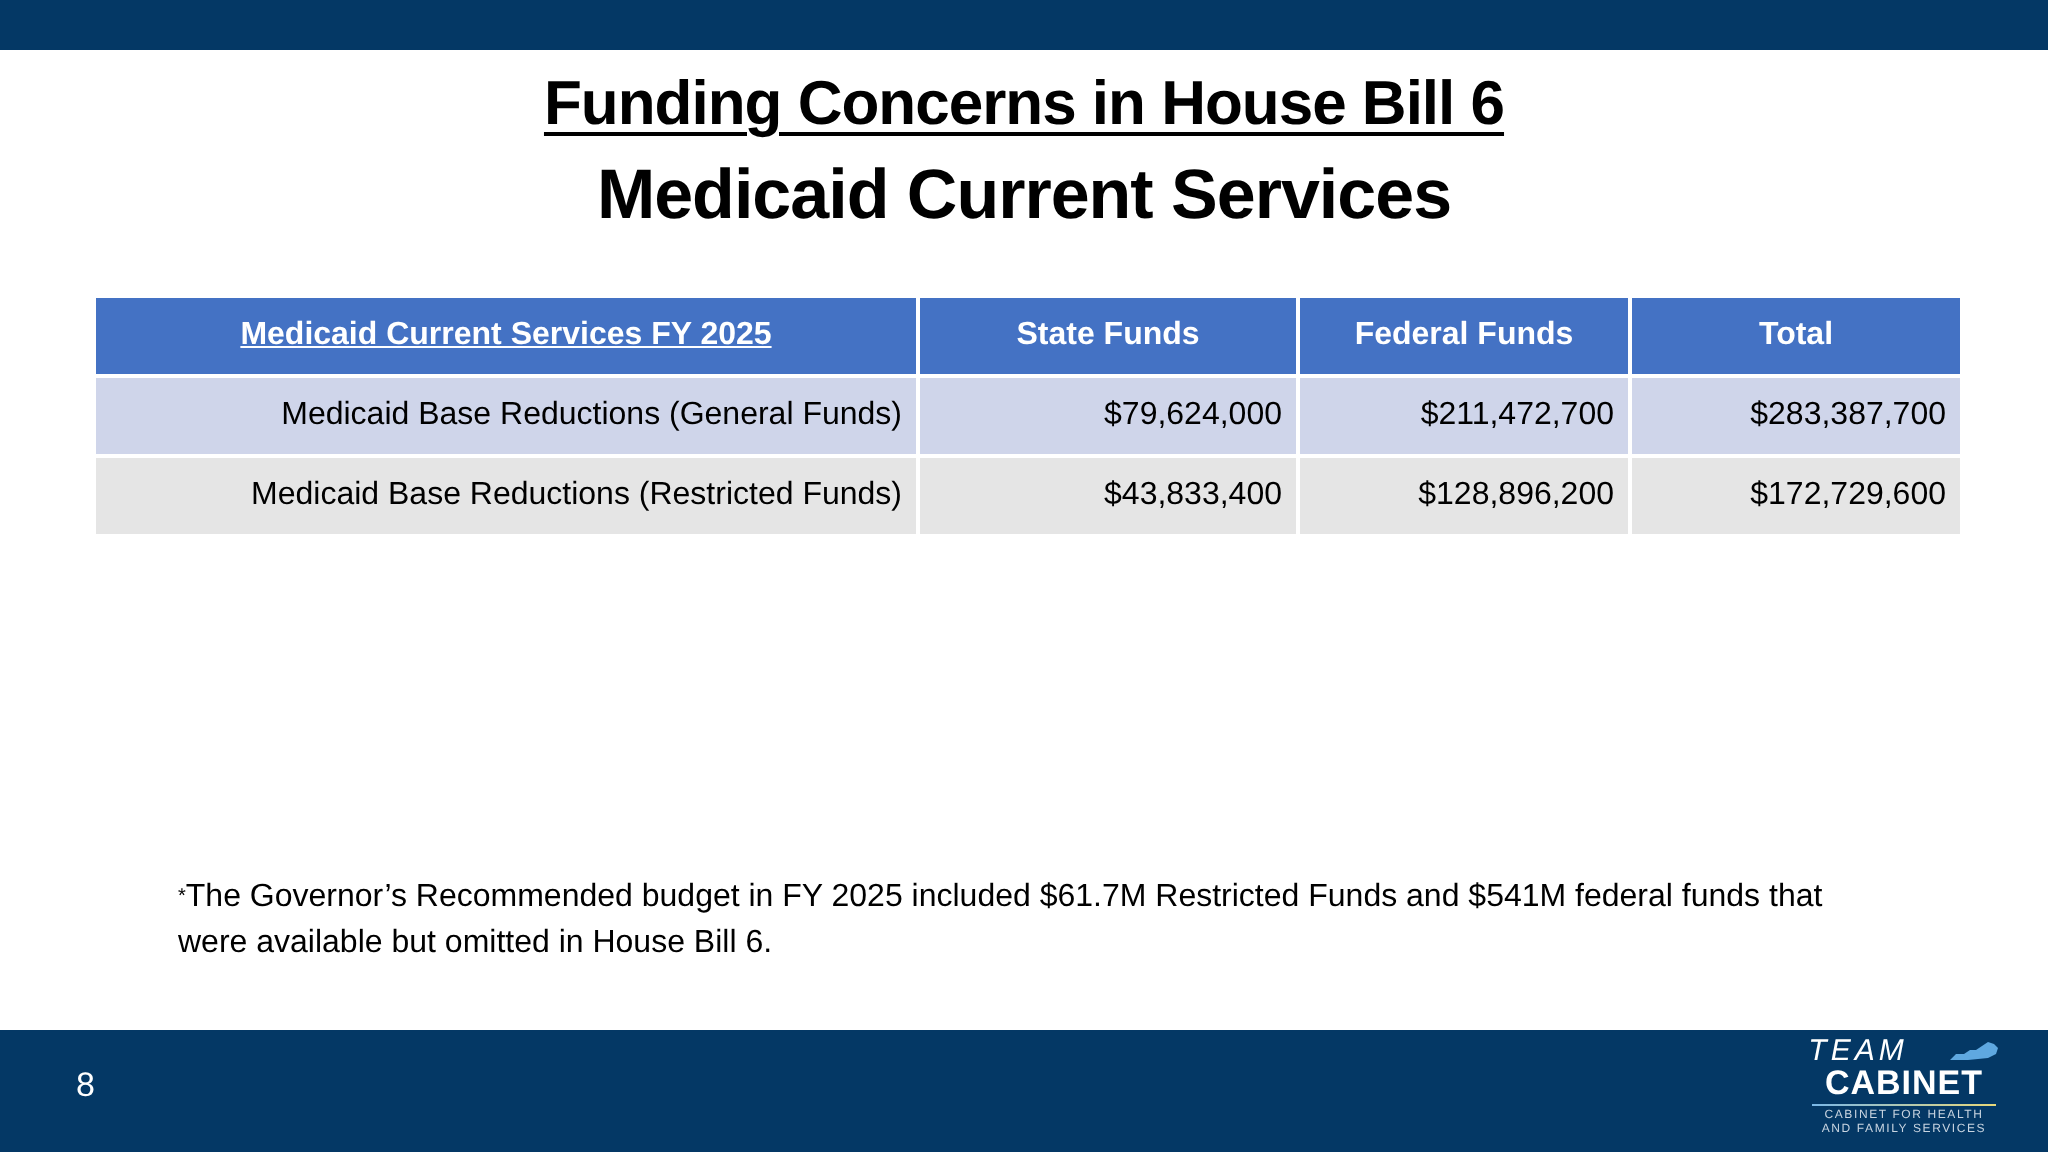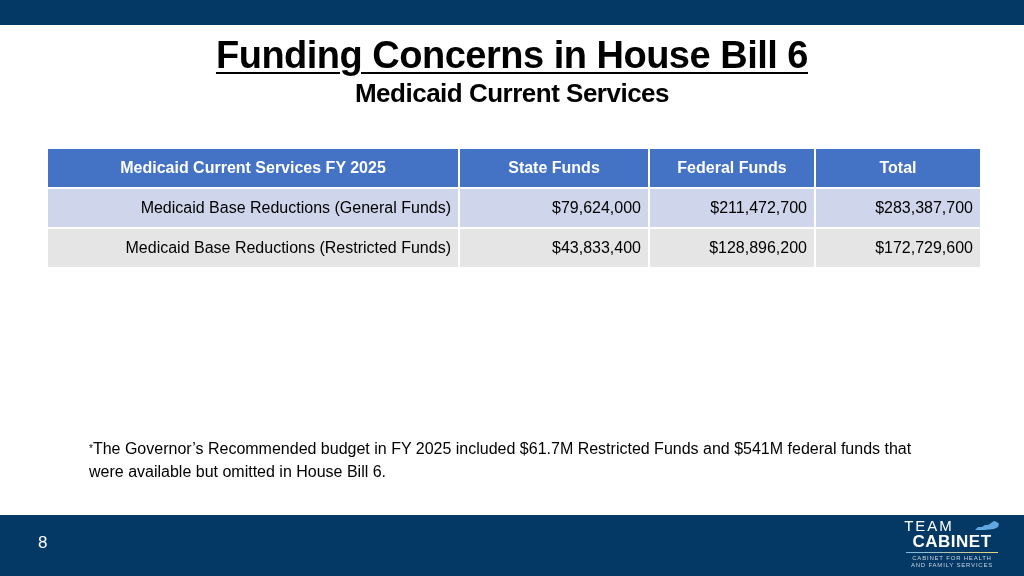--- a/index.html
+++ b/index.html
@@ -1,37 +1,37 @@
 <!DOCTYPE html>
 <html><head>
 <meta charset="utf-8">
 <style>
   html,body{margin:0;padding:0;}
   body{width:1024px;height:576px;position:relative;overflow:hidden;background:#ffffff;font-family:"Liberation Sans",sans-serif;}
   .top-bar{position:absolute;left:0;top:0;width:1024px;height:25px;background:#043865;}
   .title{position:absolute;left:0;width:1024px;text-align:center;color:#000;font-weight:bold;font-family:"Liberation Sans",sans-serif;}
-  .title1{top:34px;font-size:38px;}
+  .title1{top:34px;font-size:31px;}
   .title1 span{text-decoration:underline;text-decoration-thickness:2px;text-underline-offset:4px;letter-spacing:-0.5px;}
-  .title2{top:78px;font-size:26px;letter-spacing:-0.5px;}
+  .title2{top:78px;font-size:35px;letter-spacing:-0.5px;}
   table{position:absolute;left:48px;top:149px;border-collapse:collapse;font-size:16px;}
   th{background:#4472c4;color:#fff;font-weight:bold;height:38px;padding:0 8px;border-right:2px solid #fff;text-align:center;}
   th:last-child{border-right:none;}
   td{height:38px;padding:0 7px;text-align:right;color:#000;border-right:2px solid #fff;margin-top:20px;}
   td:last-child{border-right:none;}
   tr.r1 td{background:#cfd5ea;border-top:2px solid #fff;}
   tr.r2 td{background:#e5e5e5;border-top:2px solid #fff;}
   tr.r3 td{background:#e9ebf5;border-top:2px solid #000;font-weight:bold;}
   tr.r3 td.num span{text-decoration:underline;}
-  .c0{width:394px;} .c1{width:172px;} .c2{width:148px;} .c3{width:148px;}
+  .c0{width:394px;text-decoration:underline;} .c1{width:172px;} .c2{width:148px;} .c3{width:148px;}
   .note{position:absolute;left:89px;top:421px;width:840px;font-size:16px;line-height:23px;color:#000;margin-top:16px;}
   .note .ast{font-size:10px;vertical-align:top;}
   .bottom-bar{position:absolute;left:0;top:515px;width:1024px;height:61px;background:#043865;}
   .page-num{position:absolute;left:38px;top:533px;color:#fff;font-size:17px;}
   .logo{position:absolute;left:900px;top:518px;width:104px;height:56px;color:#fff;text-align:center;}
-  .logo .team{font-size:15px;letter-spacing:2px;font-weight:normal;line-height:15px;display:flex;justify-content:center;align-items:center;gap:20px;}
+  .logo .team{font-size:15px;letter-spacing:2px;font-weight:normal;line-height:15px;display:flex;justify-content:center;align-items:center;gap:20px;font-style:italic;}
   .logo .ky{font-size:17px;font-weight:bold;letter-spacing:0.5px;line-height:17px;}
   .logo .line{height:1px;background:linear-gradient(90deg,#7ab8e8,#e8d87a);margin:2px 6px;}
   .logo .sub{font-size:6px;letter-spacing:0.8px;line-height:7px;color:#c8d4e0;}
 </style>
 </head>
 <body>
 
 <div class="top-bar"></div>
 
 <div class="title title1"><span>Funding Concerns in House Bill 6</span></div>

